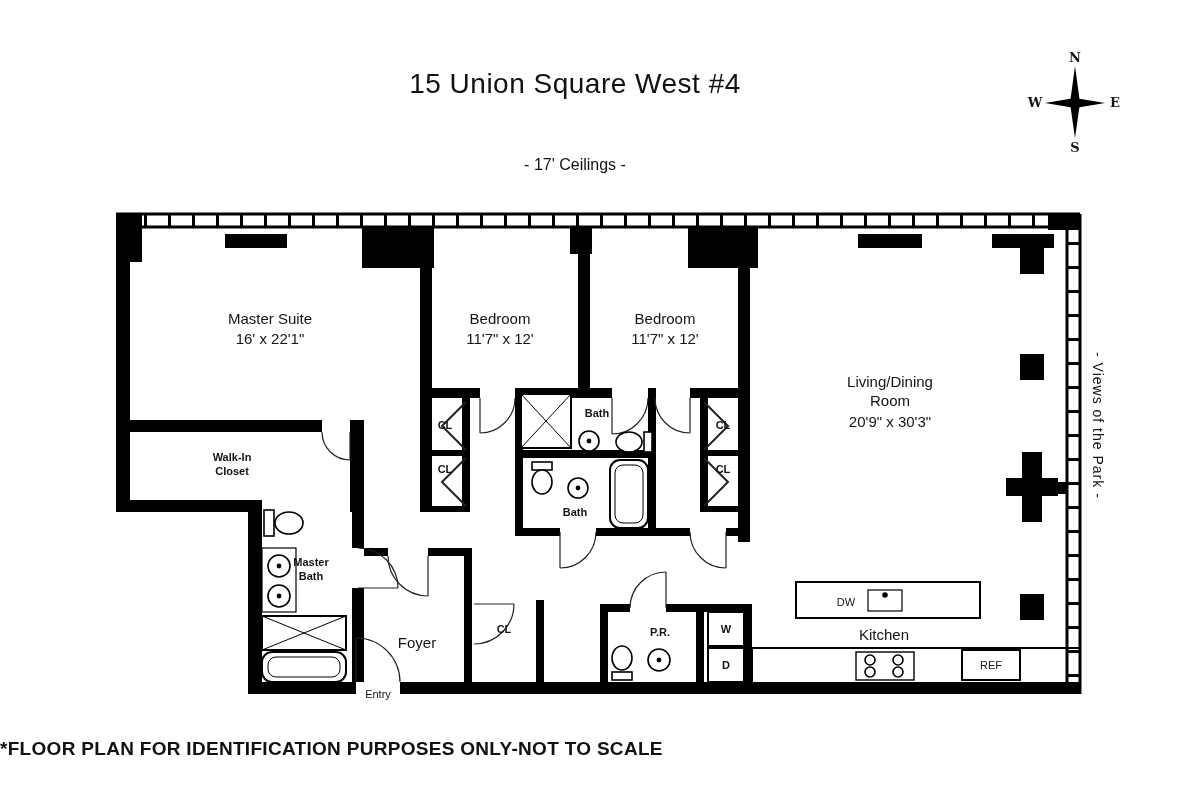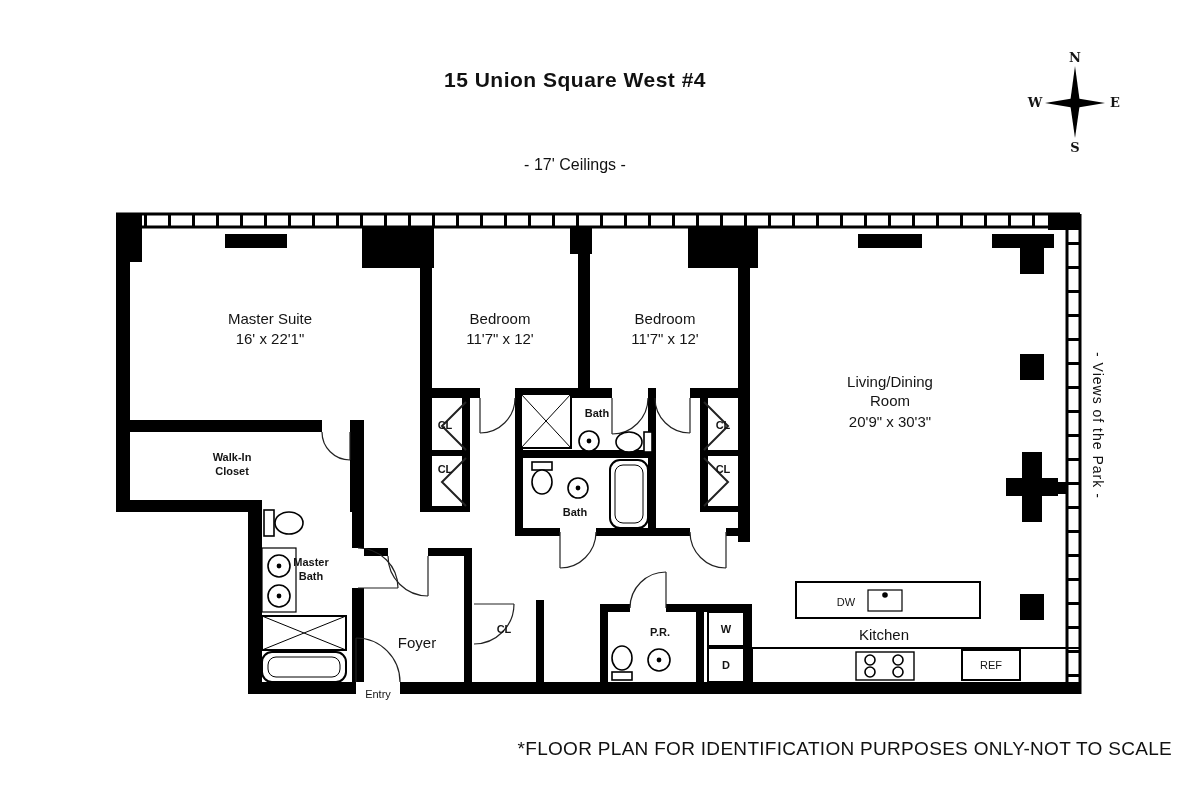--- a/index.html
+++ b/index.html
@@ -1,23 +1,23 @@
 <!DOCTYPE html>
 <html><head>
 <meta charset="utf-8">
 <title>Floor Plan</title>
 <style>
   html,body{margin:0;padding:0;background:#fff;}
   .page{position:relative;width:1200px;height:800px;background:#fff;overflow:hidden;
         font-family:"Liberation Sans",sans-serif;color:#111;}
   .title{position:absolute;left:0;top:68px;width:1150px;text-align:center;
-         font-size:21px;font-weight:700;letter-spacing:.5px;}
+         font-size:28px;font-weight:400;letter-spacing:.5px;}
   .subtitle{position:absolute;left:0;top:156px;width:1150px;text-align:center;font-size:16px;}
-  .footer{position:absolute;left:0;top:738px;width:1172px;text-align:right;
-          font-size:19px;font-weight:400;letter-spacing:.3px;}
+  .footer{position:absolute;left:0;top:738px;width:1172px;text-align:left;
+          font-size:19px;font-weight:700;letter-spacing:.3px;}
   .side-note{position:absolute;left:1090px;top:352px;height:200px;
              writing-mode:vertical-rl;font-size:14px;letter-spacing:1px;white-space:nowrap;}
   svg text{font-family:"Liberation Sans",sans-serif;fill:#141414;}
   text.rm{font-size:15px;}
   text.sm{font-size:11px;font-weight:700;}
   text.xs{font-size:11px;}
   .compass text{font-family:"DejaVu Serif",serif;font-size:13px;font-weight:700;}
   .plan{position:absolute;left:0;top:0;}
 </style>
 </head>

